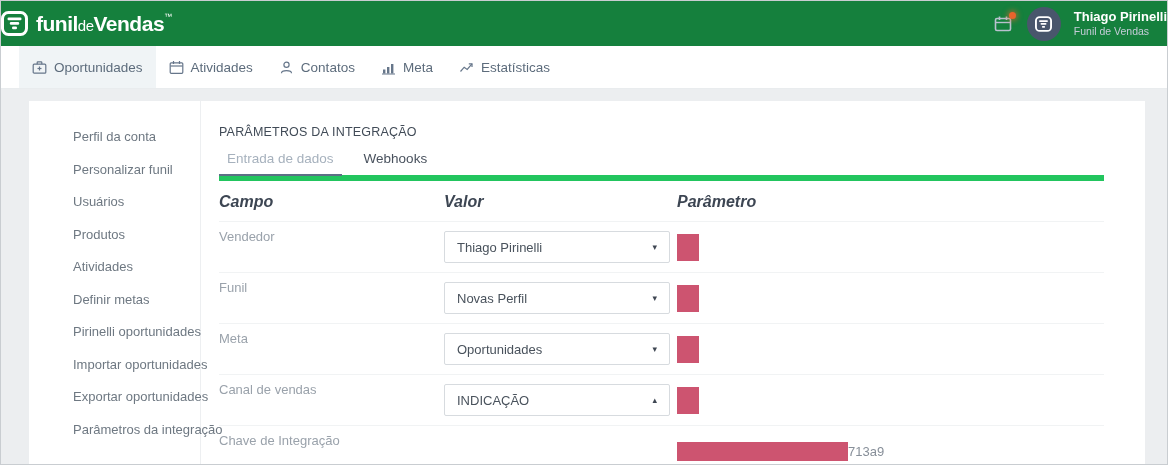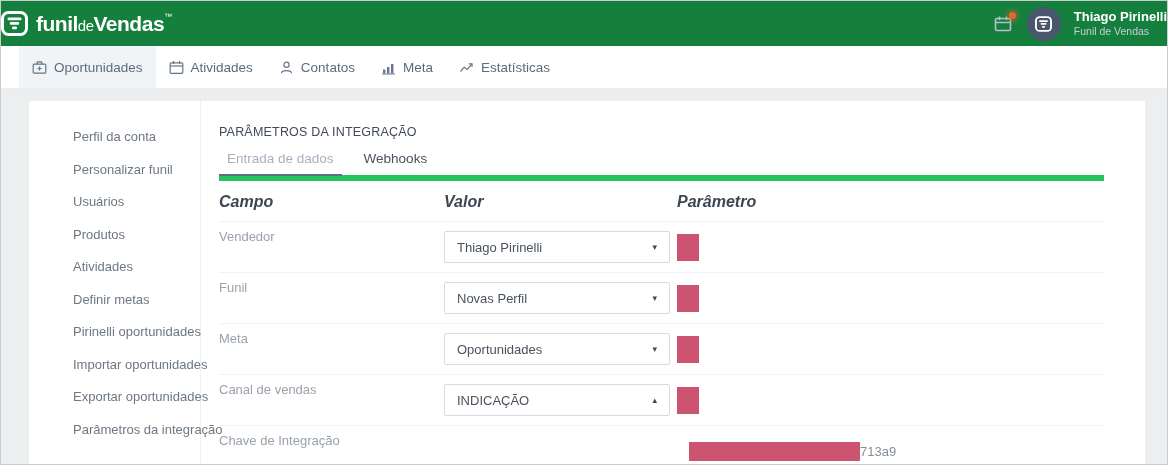--- a/index.html
+++ b/index.html
@@ -69,21 +69,21 @@
     border-top:1px solid #f1f3f4; padding:1px 0; min-height:51px; align-items:center;
   }
   .row-label { color:#9aa2ab; font-size:13px; align-self:start; padding-top:6px; }
   .select-box {
     width:226px; height:32px; border:1px solid #d7dbdf; border-radius:2px;
     background:#fff; display:flex; align-items:center; justify-content:space-between;
     padding:0 12px; font-size:13px; color:#49525c; cursor:pointer;
   }
   .select-caret { font-size:9px; color:#3f4753; }
   .redact-block { width:22px; height:27px; background:#cd5470; }
-  .key-cell { display:flex; align-items:center;margin-left:12px; }
+  .key-cell { display:flex; align-items:center; }
   .redact-bar { width:171px; height:19px; background:#cd5470; }
   .key-suffix { font-size:13px; color:#878f99; }
   svg { display:block; }
 </style>
 </head>
 <body>
 
 <div class="app-header">
   <div class="logo">
     <span>

